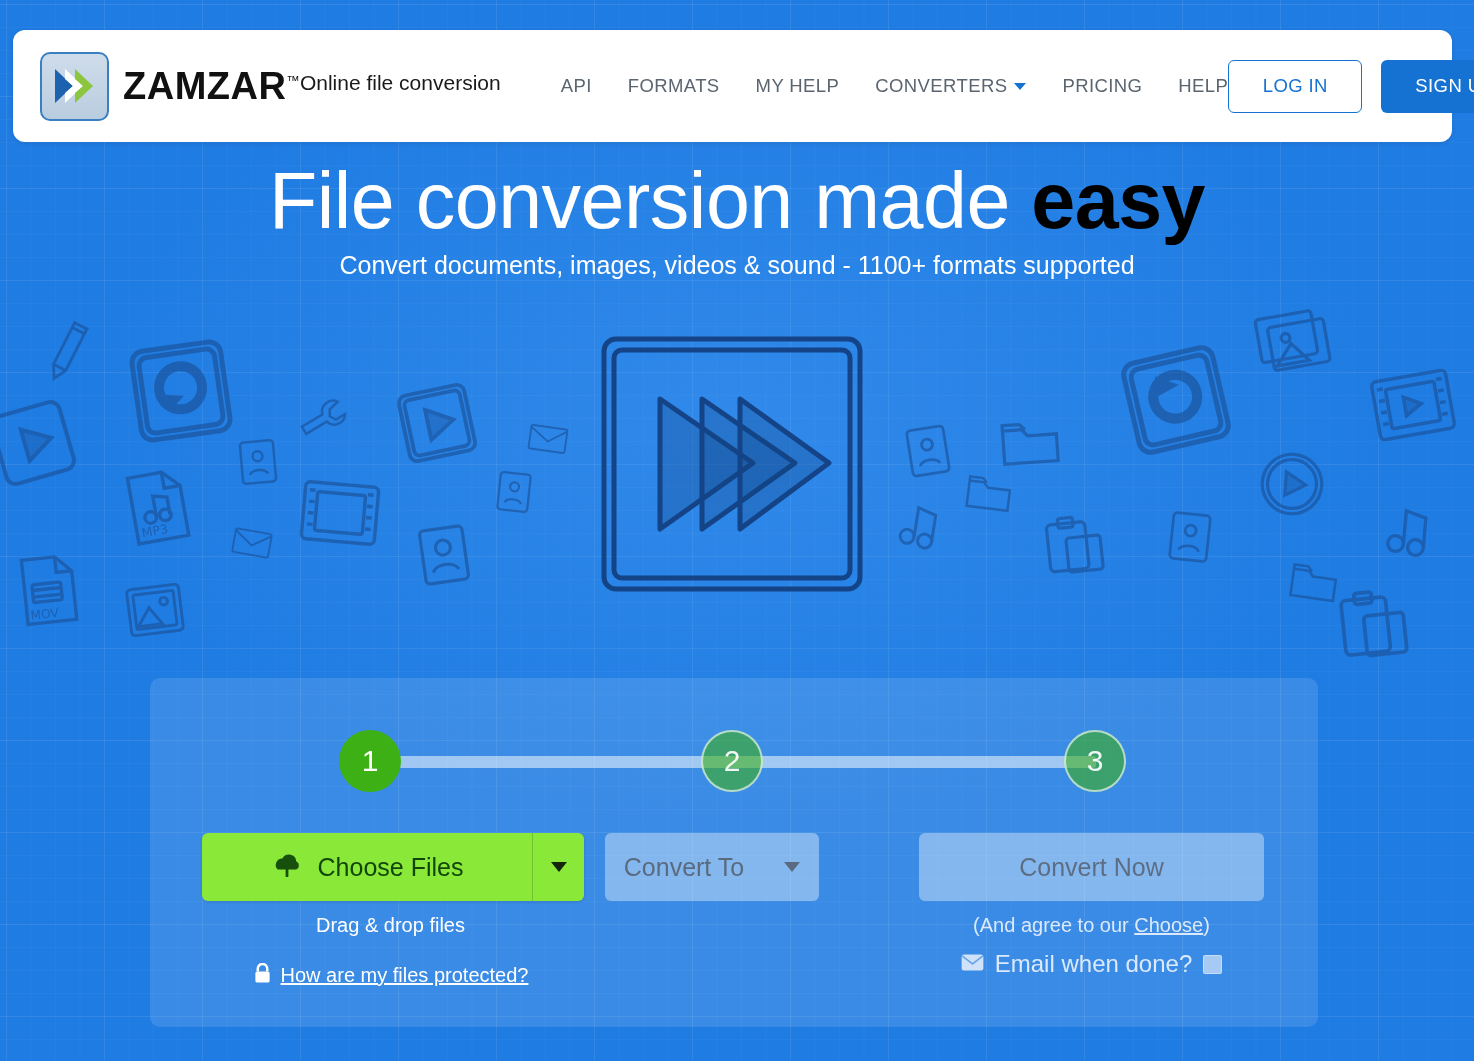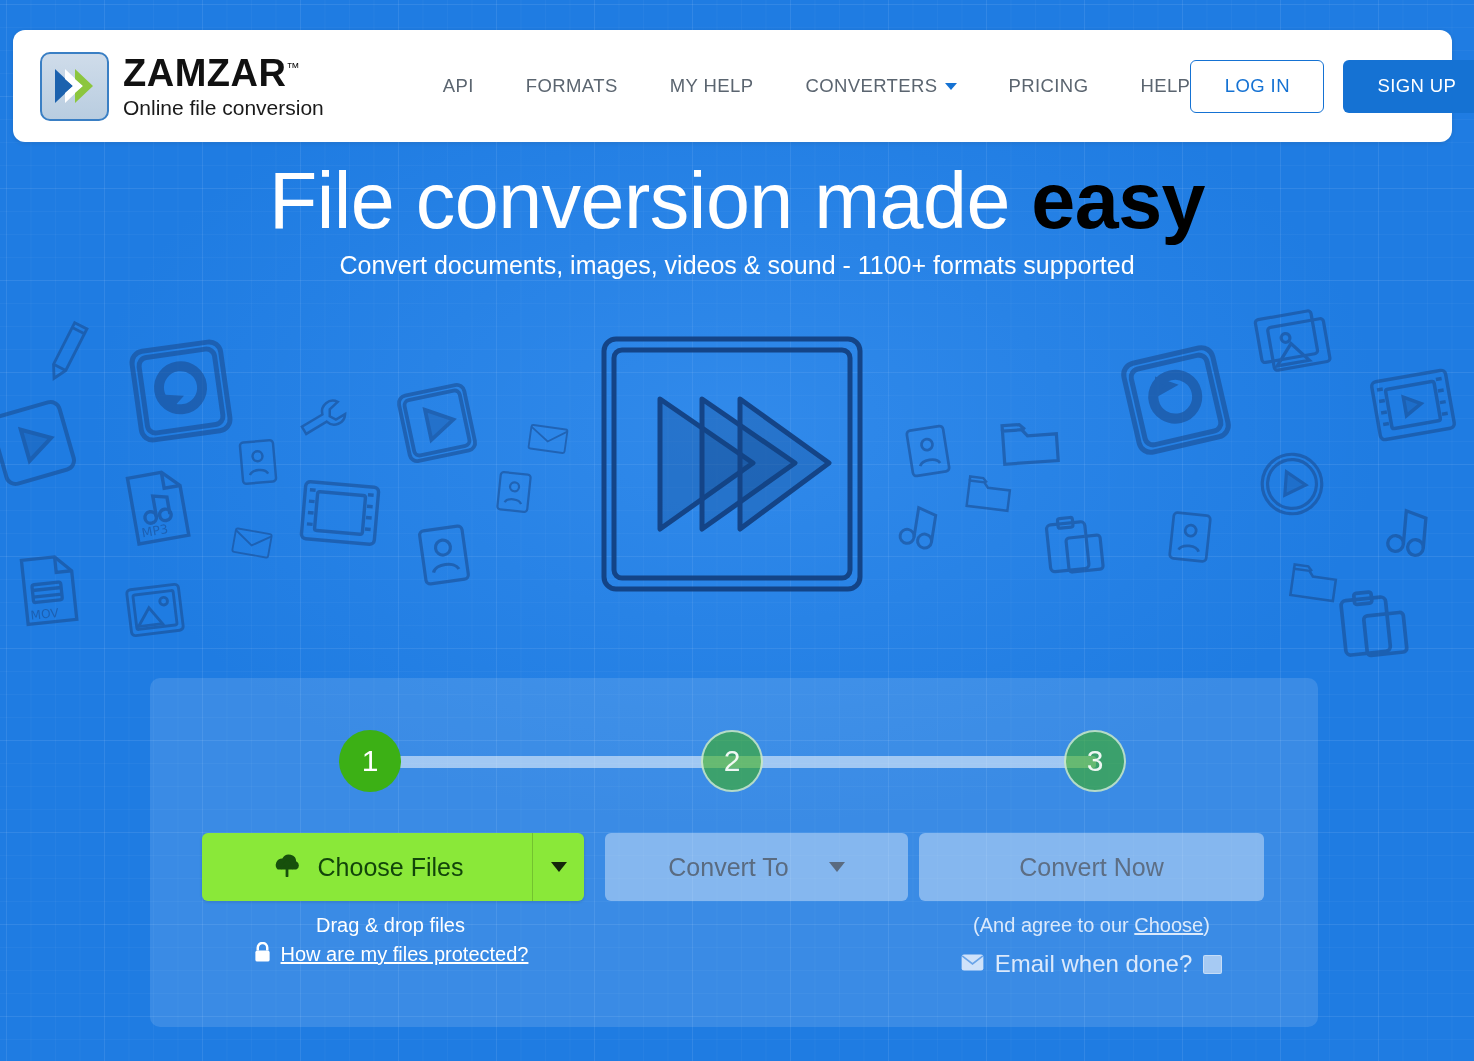--- a/index.html
+++ b/index.html
@@ -63,21 +63,21 @@
     gap: 14px;
   }
   #brand-mark {
     width: 69px; height: 69px;
     border: 2.5px solid #3a7fc4;
     border-radius: 10px;
     background: linear-gradient(180deg,#cfdcea 0%, #b9cde0 100%);
     display: flex; align-items: center; justify-content: center;
     flex: none;
   }
-  #brand-text { display: flex; flex-direction: column; line-height: 1; }
+  #brand-text { display: flex; flex-direction: row; line-height: 1; }
   #brand-title {
     font-size: 38px;
     font-weight: bold;
     letter-spacing: 0.5px;
     color: #111;
     position: relative;
     white-space: nowrap;
   }
   #brand-tm {
     font-size: 13px;
@@ -87,22 +87,22 @@
   #brand-sub {
     font-size: 21px;
     color: #1a1a1a;
     margin-top: 5px;
     white-space: nowrap;
   }
 
   #main-nav {
     display: flex;
     align-items: center;
-    gap: 52px;
-    margin-left: 119px;
+    gap: 36px;
+    margin-left: 60px;
   }
   .nav-item {
     font-size: 18.5px;
     color: #5b6570;
     letter-spacing: 0.4px;
     white-space: nowrap;
     cursor: pointer;
     display: flex;
     align-items: center;
     gap: 7px;
@@ -247,21 +247,21 @@
   }
   .caret-black {
     width: 0; height: 0;
     border-left: 8px solid transparent;
     border-right: 8px solid transparent;
     border-top: 10px solid #14270a;
   }
   #convert-to-button {
     position: absolute;
     left: 455px; top: 0;
-    width: 303px; height: 68px;
+    width: 214px; height: 68px;
     background: rgba(255,255,255,0.38);
     border: none;
     border-radius: 6px;
     color: #5a6b80;
     font-size: 25px;
     font-family: inherit;
     cursor: pointer;
     display: flex; align-items: center; justify-content: center;
     gap: 40px;
   }
@@ -287,21 +287,21 @@
   
   #left-helper {
     position: absolute;
     left: 68px; top: 236px;
     width: 345px;
     text-align: center;
     color: #ffffff;
   }
   #drag-drop-text { font-size: 20px; font-weight: 300; }
   #protected-row {
-    margin-top: 5px;
+    margin-top: 26px;
     display: flex; align-items: center; justify-content: center; gap: 9px;
   }
   #protected-link {
     font-size: 20px;
     color: #ffffff;
     text-decoration: underline;
     cursor: pointer;
     font-weight: 300;
   }
   #right-helper {

